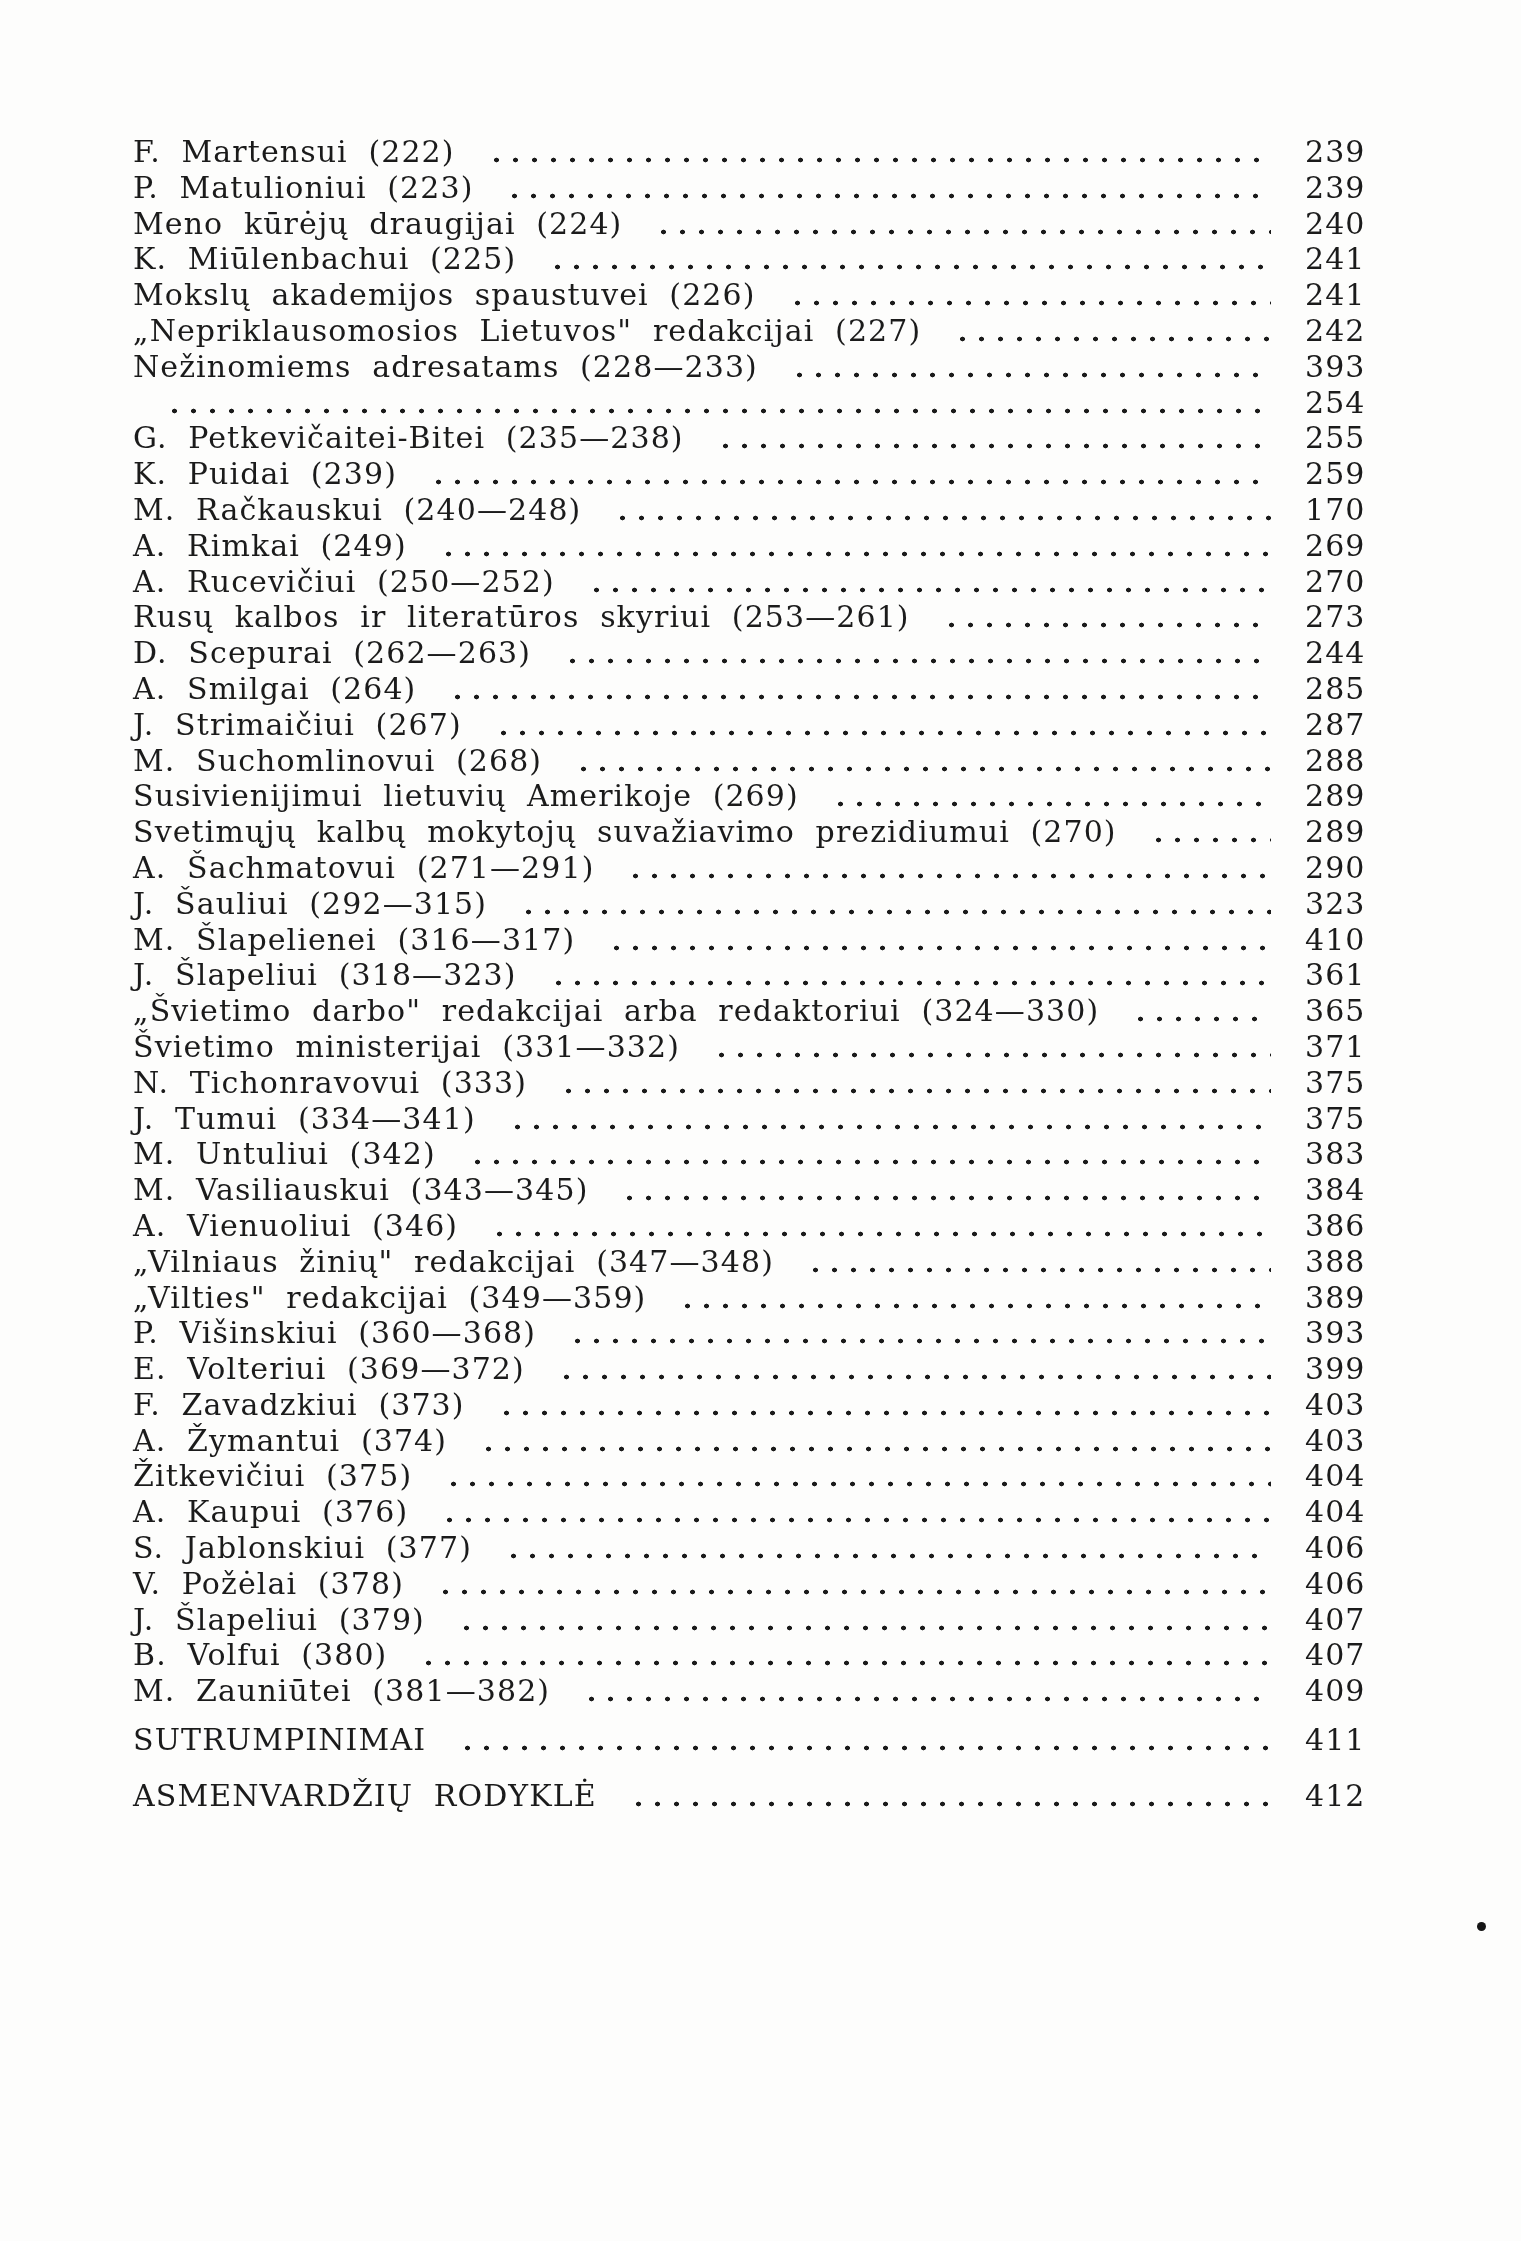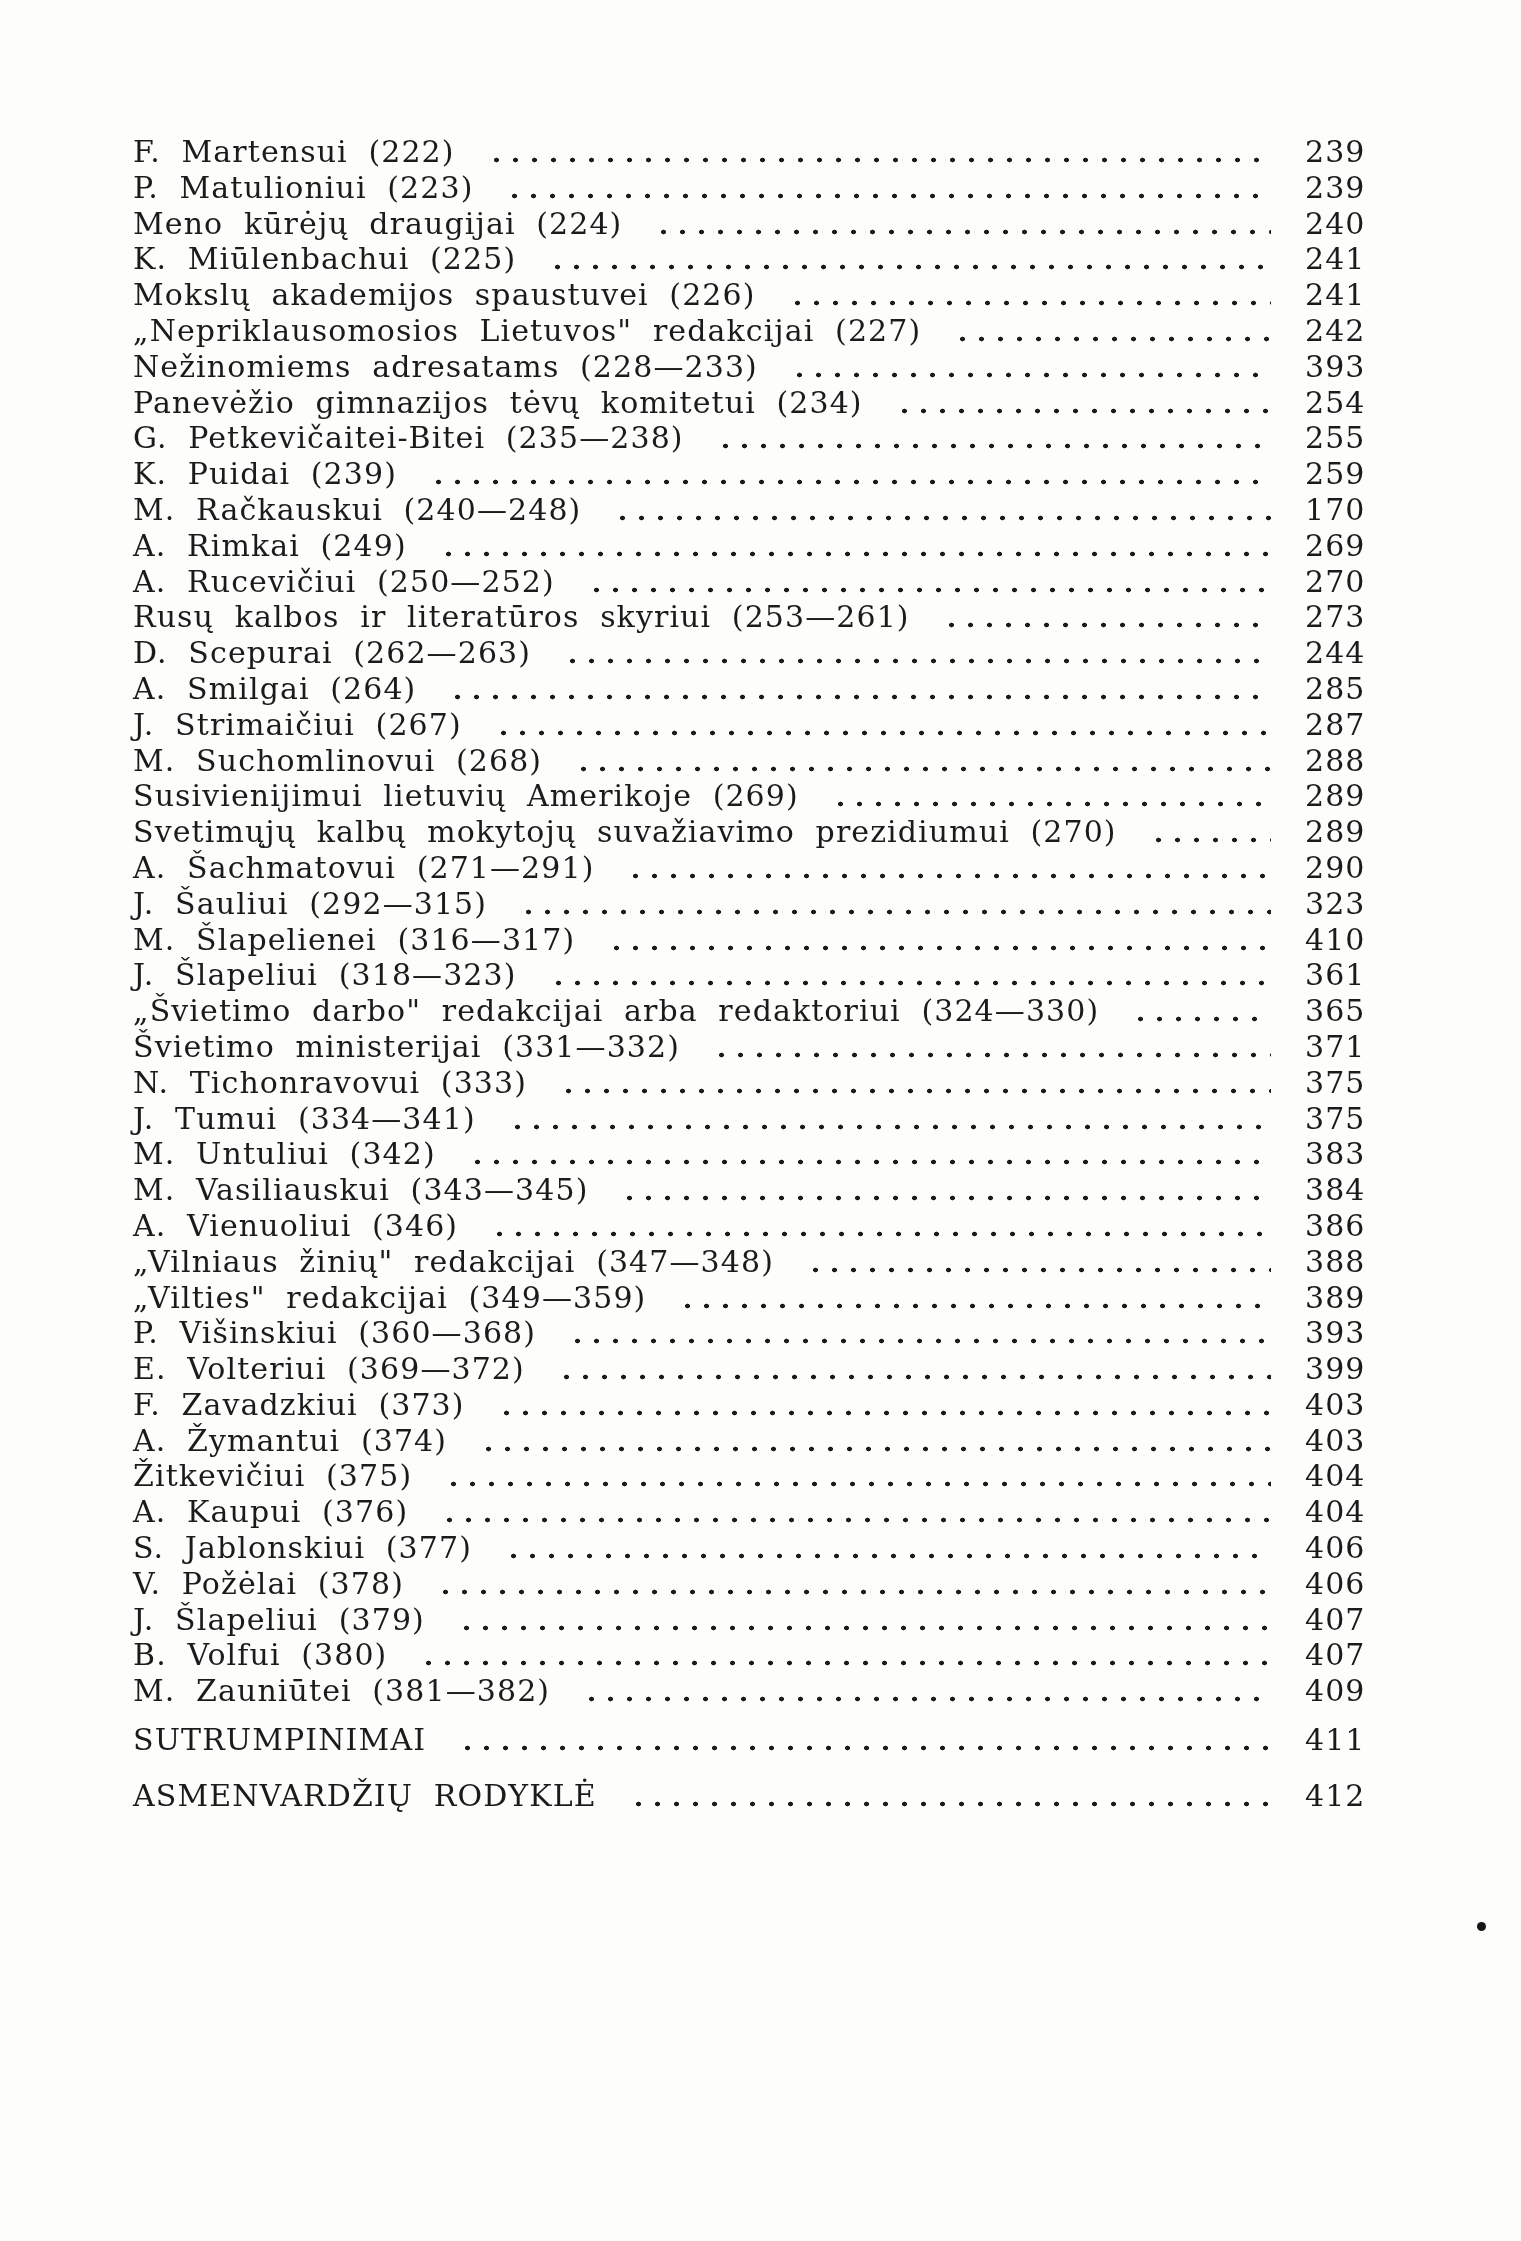--- a/index.html
+++ b/index.html
@@ -98,21 +98,20 @@
           <span class="label">„Nepriklausomosios Lietuvos" redakcijai (227)</span>
           <span class="dots"></span>
           <span class="pagenum">242</span>
         </div>
         <div class="row">
           <span class="label">Nežinomiems adresatams (228—233)</span>
           <span class="dots"></span>
           <span class="pagenum">393</span>
         </div>
         <div class="row">
-          <span class="label">Panevėžio gimnazijos tėvų komitetui (234)</span>
           <span class="dots"></span>
           <span class="pagenum">254</span>
         </div>
         <div class="row">
           <span class="label">G. Petkevičaitei-Bitei (235—238)</span>
           <span class="dots"></span>
           <span class="pagenum">255</span>
         </div>
         <div class="row">
           <span class="label">K. Puidai (239)</span>

